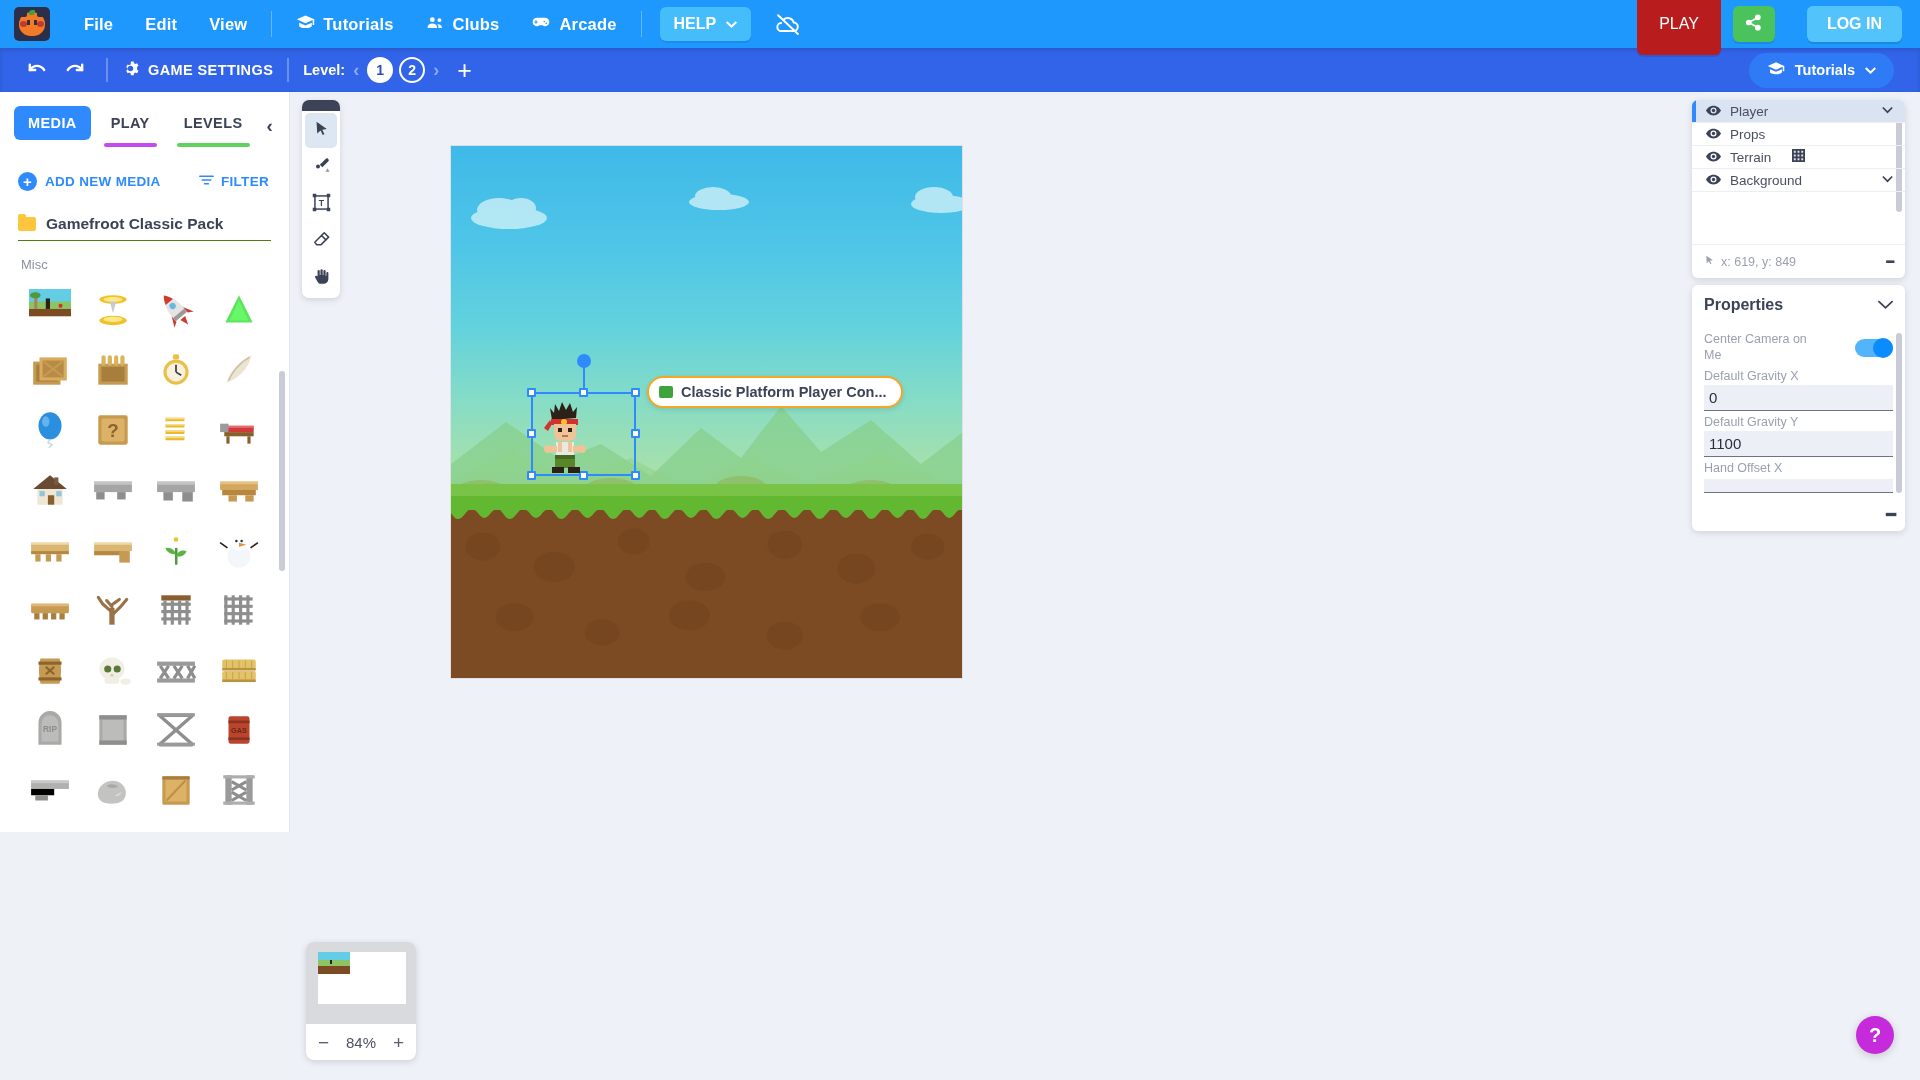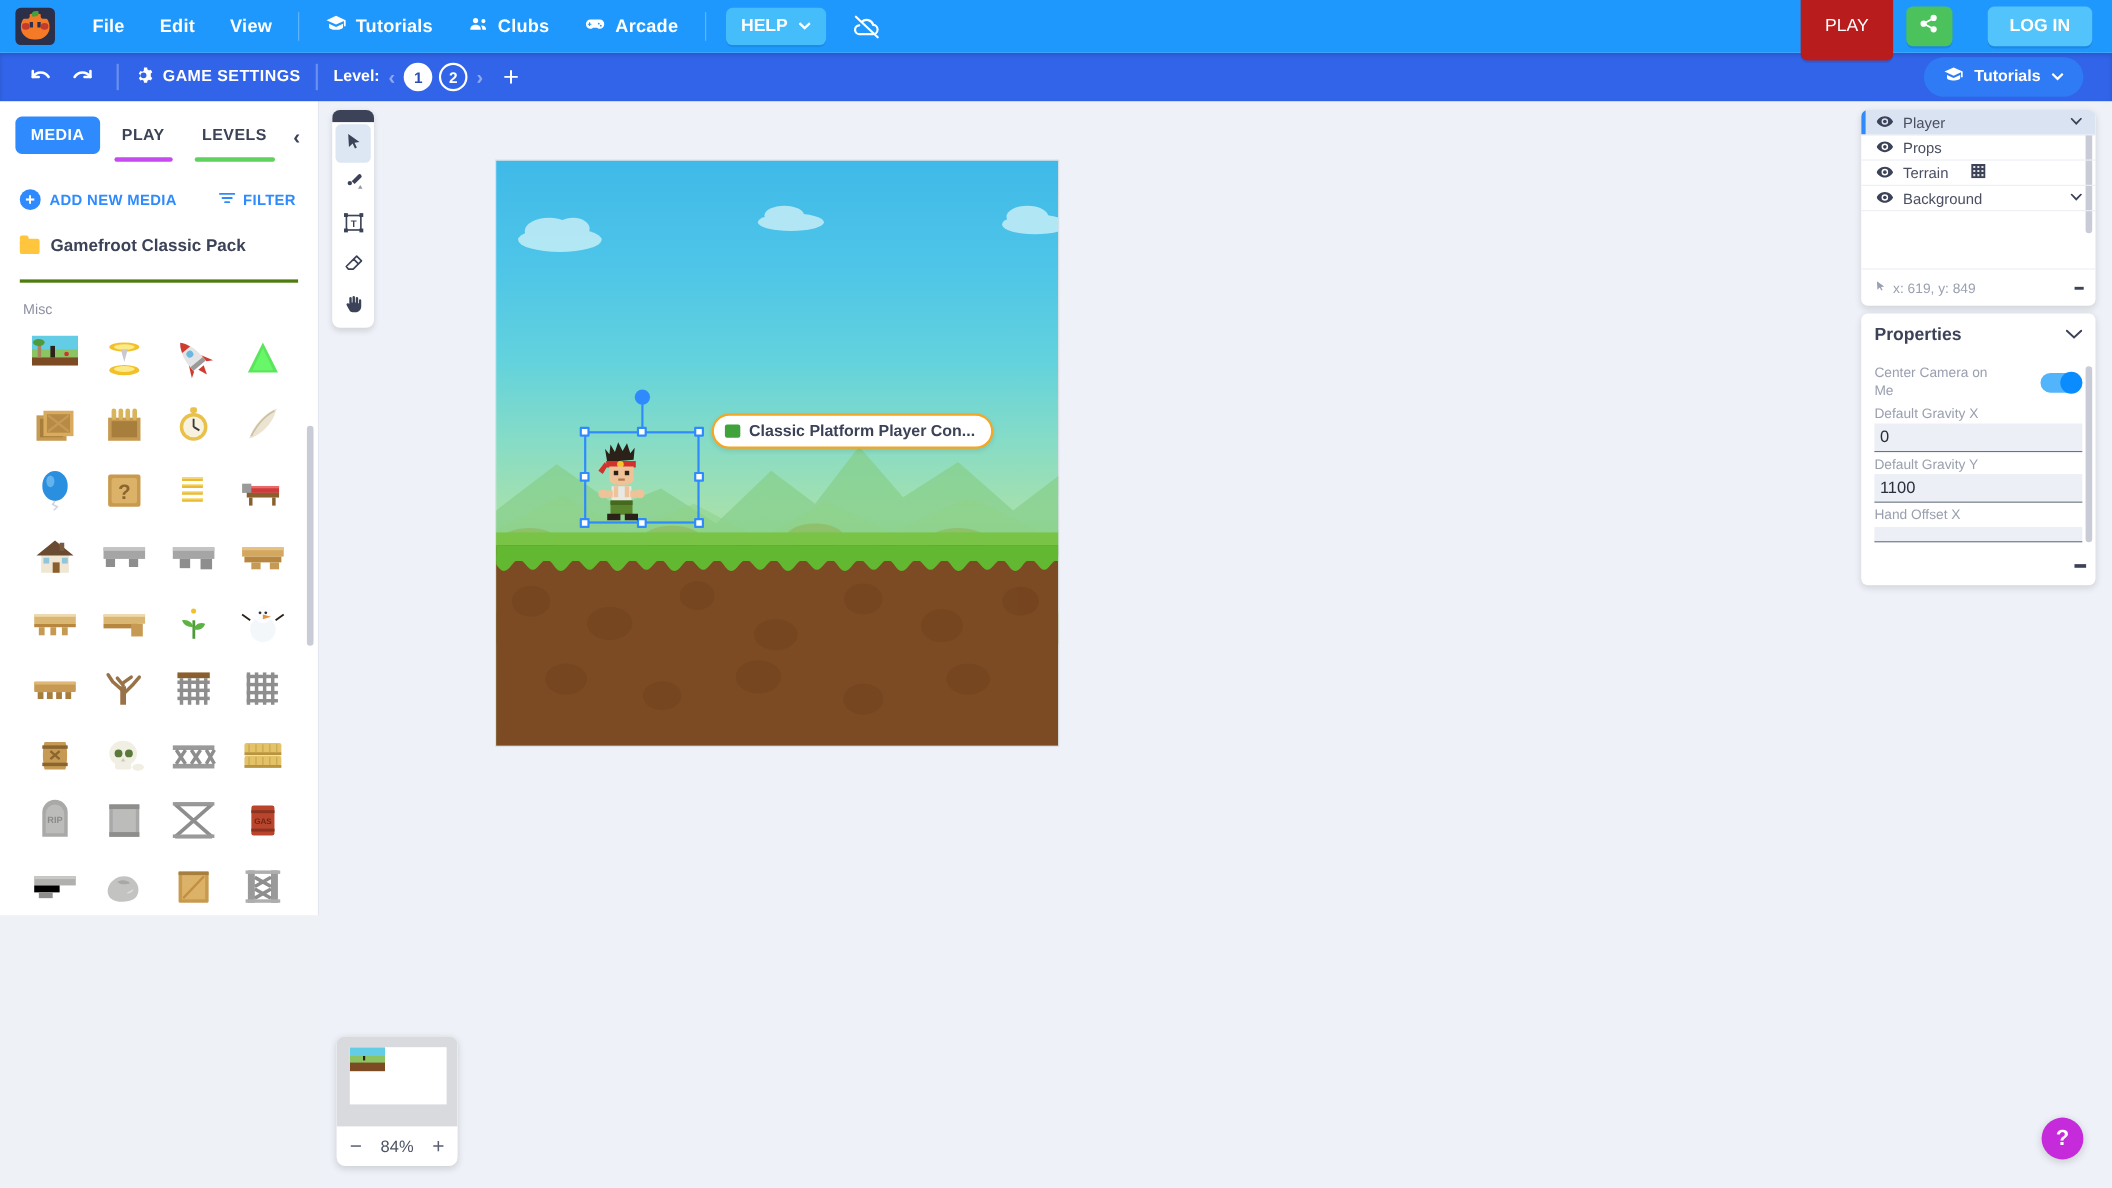--- a/index.html
+++ b/index.html
@@ -161,22 +161,22 @@
   .plus-circle {
     width: 19px; height: 19px; border-radius: 50%; background: #2f8bfd;
     color: #fff; display: flex; align-items: center; justify-content: center;
     font-size: 15px; line-height: 1; font-weight: bold;
   }
   .filter-btn {
     margin-left: auto; display: flex; align-items: center; gap: 7px;
     color: #2f8bfd; font-weight: bold; font-size: 13.5px; letter-spacing: .3px; cursor: pointer;
   }
   .pack-header {
-    margin: 24px 18px 0 18px; padding-bottom: 21px;
-    border-bottom: 3px solid #4d7c0f;
+    margin: 24px 18px 0 18px; padding-bottom: 7px;
+    border-bottom: 1px solid #4d7c0f;
     display: flex; align-items: center; gap: 10px;
   }
   .folder-icon {
     width: 18px; height: 14px; background: #ffc53d; border-radius: 2px; position: relative;
   }
   .folder-icon:before {
     content:''; position:absolute; top:-3px; left:0; width:8px; height:4px;
     background:#ffc53d; border-radius:2px 2px 0 0;
   }
   .pack-name { font-size: 15.5px; font-weight: bold; color: #3c4257; }

